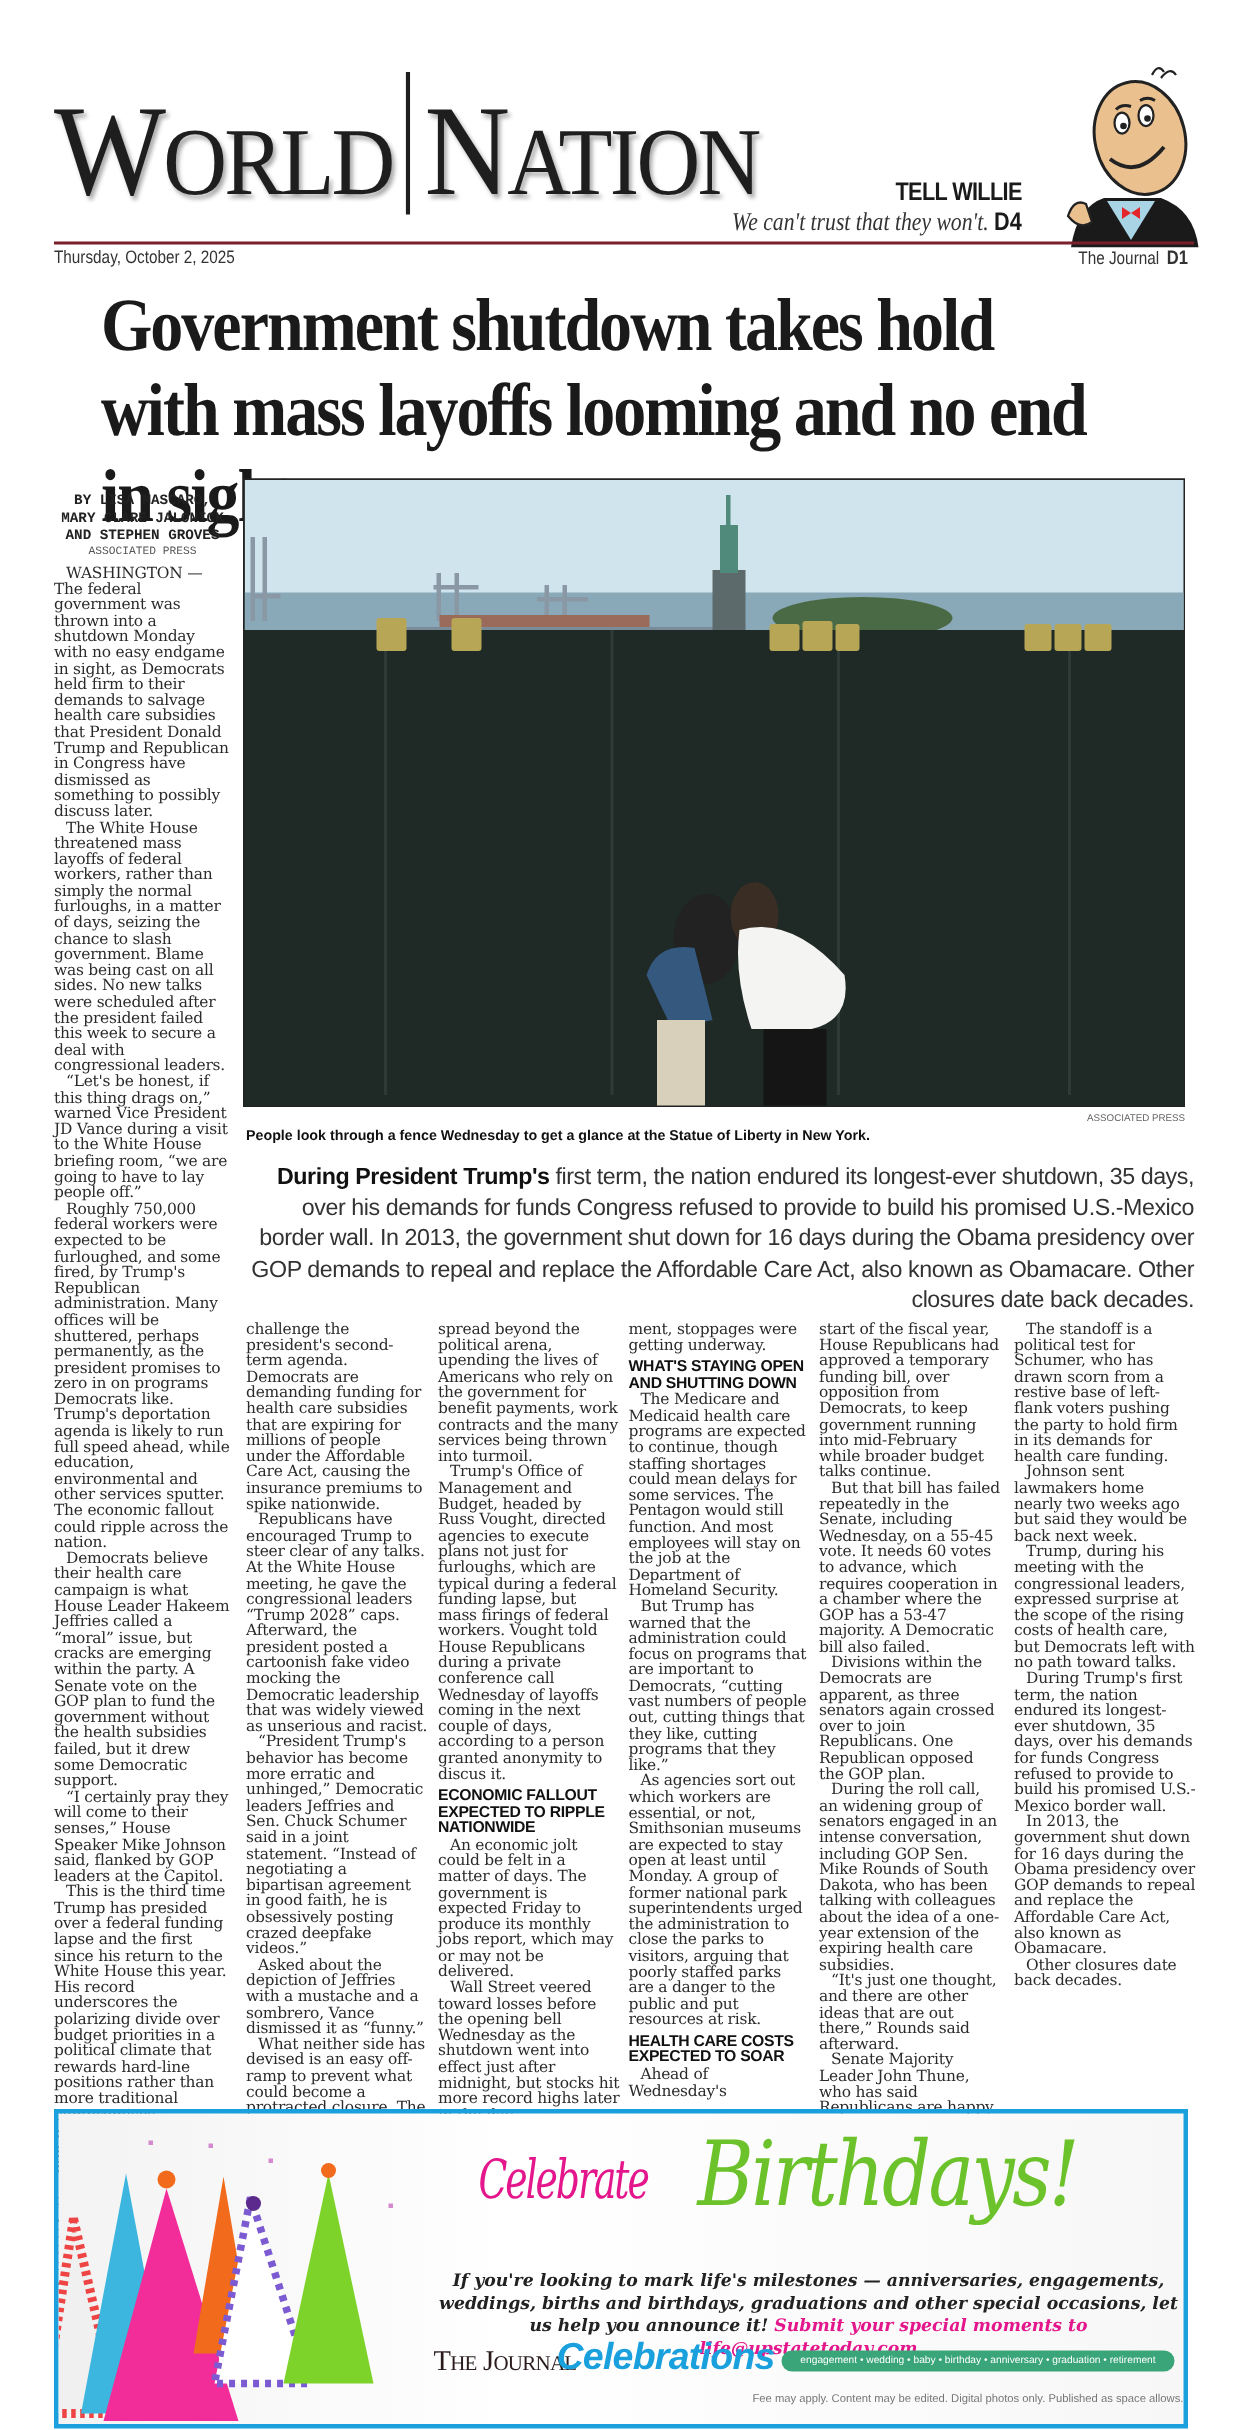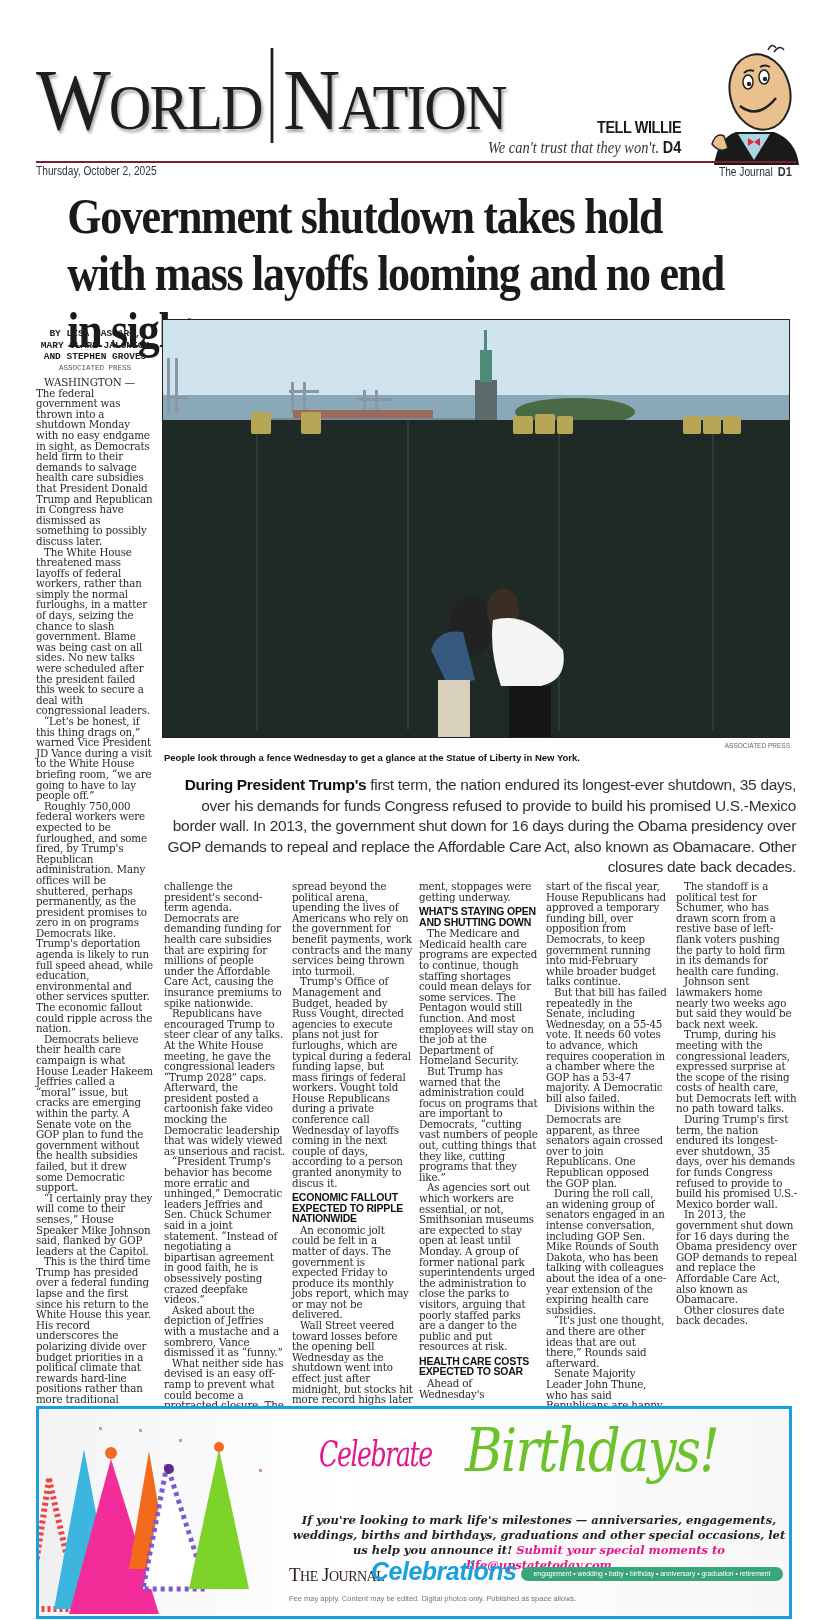--- a/index.html
+++ b/index.html
@@ -56,21 +56,21 @@
   .celebrate { position: absolute; left: 280px; top: 6px; width: 460px; height: 80px; }
   .celebrate .c1 { position: absolute; left: 0; top: 18px; font-family: "DejaVu Serif", serif; font-style: italic; font-size: 36px; color: #e4168c; transform: scaleX(0.7); transform-origin: left; letter-spacing: -2px; }
   .celebrate .c2 { position: absolute; left: 146px; top: 0px; font-family: "DejaVu Serif", serif; font-style: italic; font-size: 60px; color: #6cc22a; transform: scaleX(0.85); transform-origin: left; letter-spacing: -2px; }
   .ad-body { position: absolute; left: 250px; top: 104px; width: 500px; text-align: center; font-family: "DejaVu Serif", serif; font-style: italic; font-weight: bold; font-size: 11.5px; line-height: 15px; color: #222; }
   .ad-body .pink { color: #e4168c; }
   .brand-row { position: absolute; left: 250px; top: 152px; width: 500px; height: 26px; }
   .journal { position: absolute; left: 0; top: 3px; font-family: "Liberation Serif", serif; font-size: 19px; color: #2a1c1c; letter-spacing: -0.5px; }
   .journal .sc { font-size: 14px; }
   .celebrations { position: absolute; left: 82px; top: -4px; font-family: "Liberation Sans", sans-serif; font-weight: bold; font-style: italic; font-size: 25px; color: #1aa0dc; letter-spacing: -0.5px; }
   .pill { position: absolute; left: 232px; top: 6px; width: 262px; height: 14px; border-radius: 7px; background: #3aa579; color: #fff; font-family: "Liberation Sans", sans-serif; font-size: 6.8px; line-height: 14px; text-align: center; white-space: nowrap; overflow: hidden; }
-  .fine { position: absolute; left: 250px; top: 185px; width: 500px; text-align: left; font-family: "Liberation Sans", sans-serif; font-size: 7.5px; color: #777; }
+  .fine { position: absolute; left: 250px; top: 185px; width: 500px; text-align: right; font-family: "Liberation Sans", sans-serif; font-size: 7.5px; color: #777; }
 </style>
 </head>
 <body>
 
 <header class="masthead">
   <div class="logo">
     <span>W<span class="sc">ORLD</span></span><span class="bar"></span><span>N<span class="sc">ATION</span></span>
   </div>
   <div class="tell">
     <span class="t1">TELL WILLIE</span>

